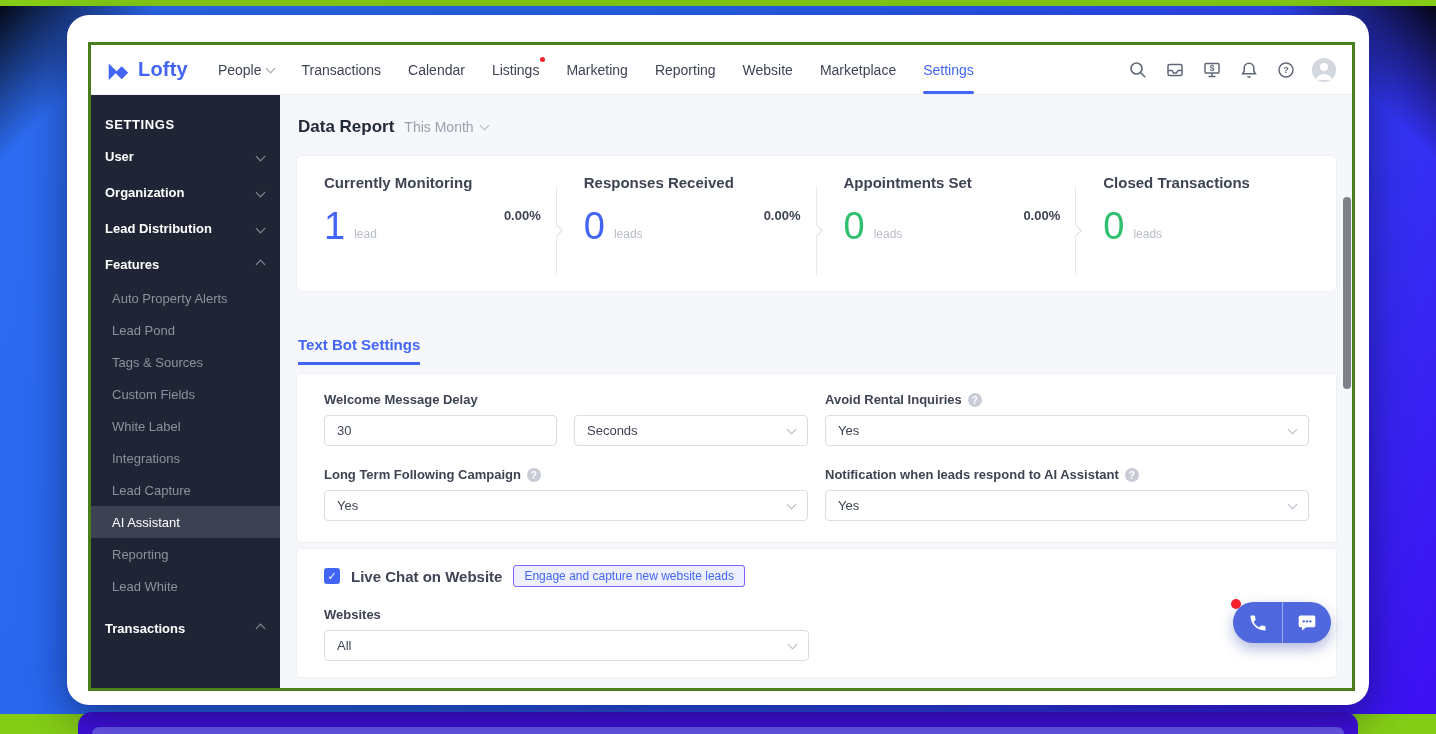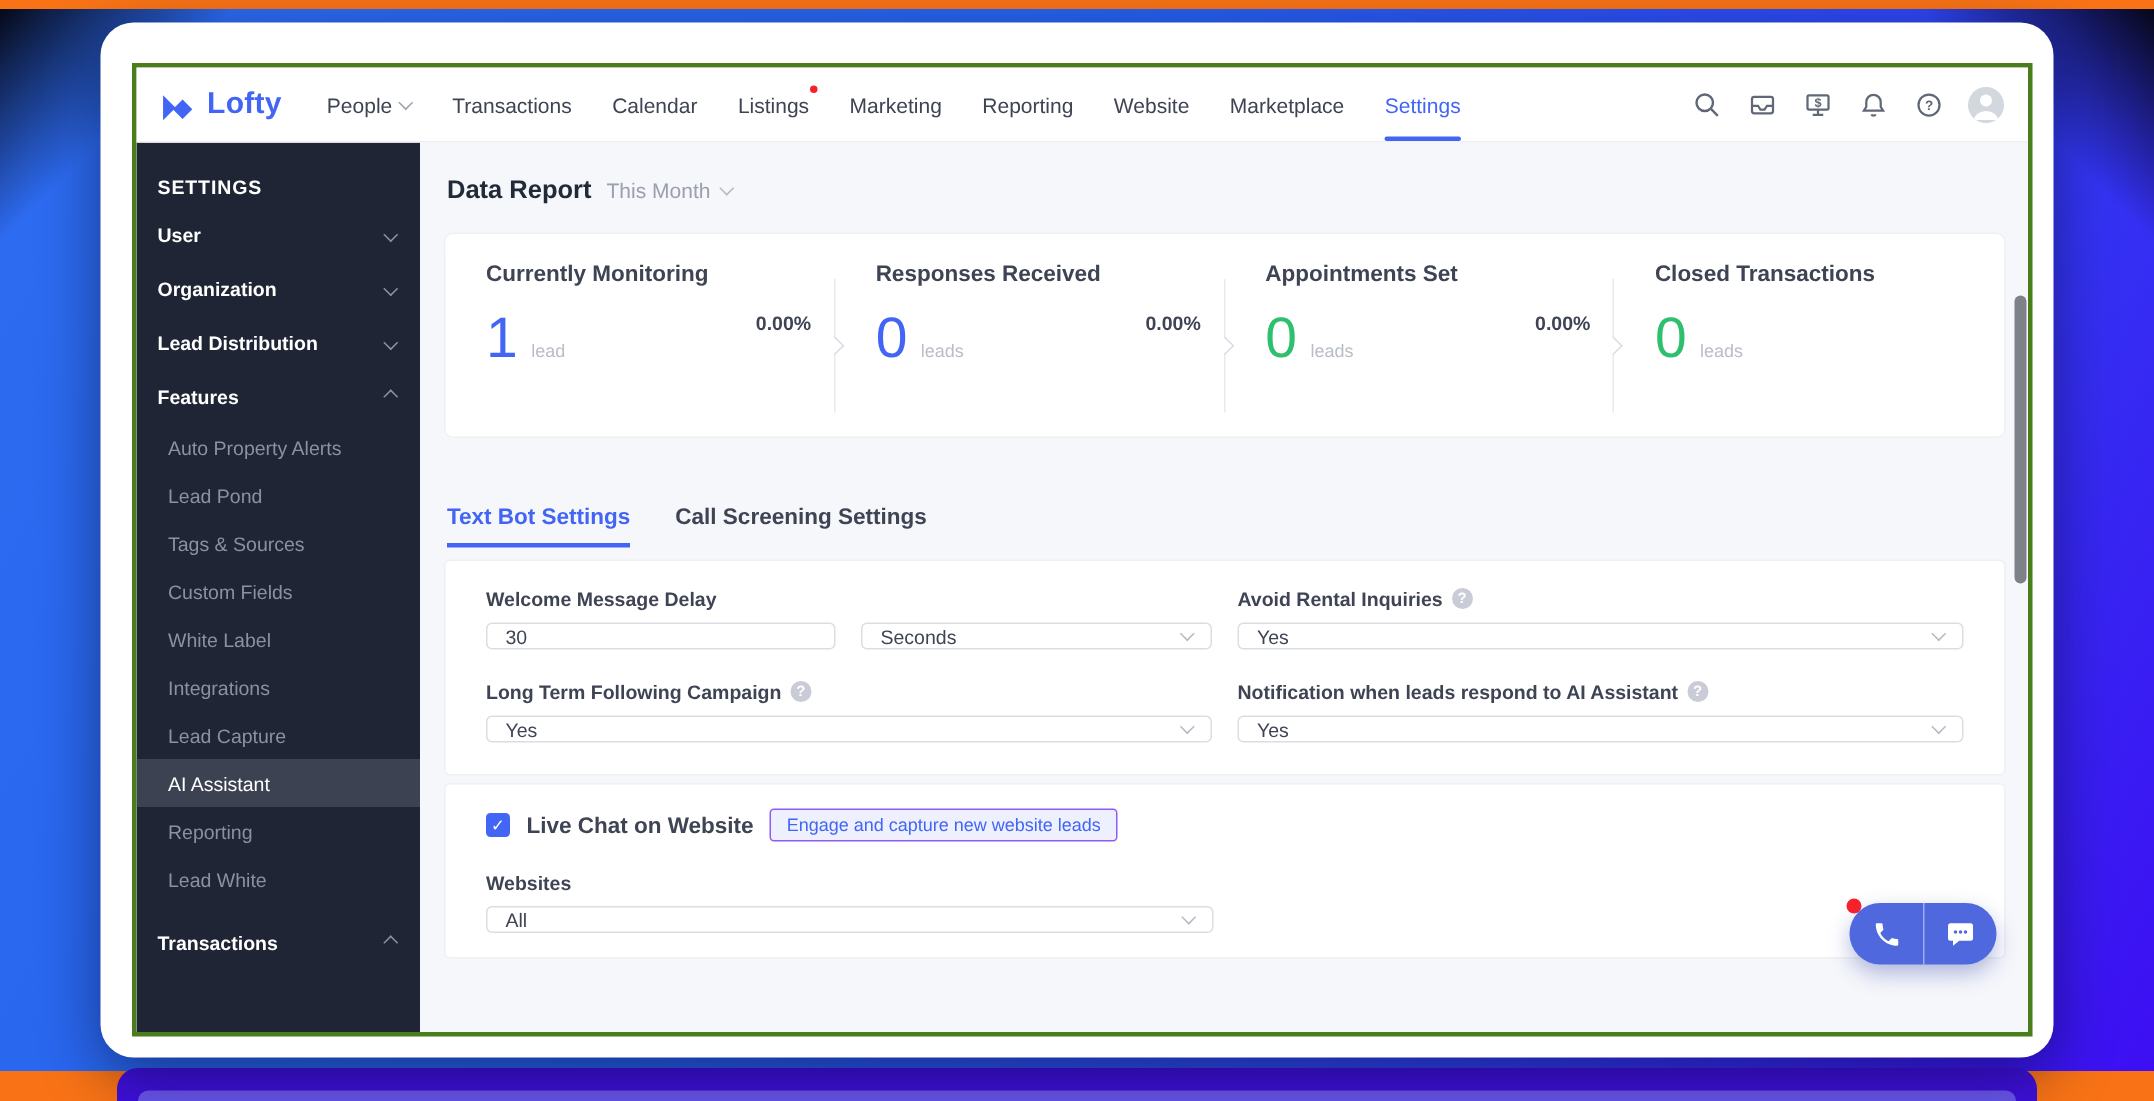--- a/index.html
+++ b/index.html
@@ -1,18 +1,18 @@
 <!DOCTYPE html>
 <html style="--accent: #4265f6; --green: #2ec06f; --app_border: #4a7d1b; --fab_bg: #5068de; --badge_bg: #eef1fd;"><head>
 <meta charset="utf-8">
 <style>
   * { margin:0; padding:0; box-sizing:border-box; }
   html,body { width:1436px; height:734px; }
   body { font-family:"Liberation Sans", sans-serif; background:#000; overflow:hidden; }
-  .stage { position:relative; width:1436px; height:734px; background:#f97316; overflow:hidden; }
+  .stage { position:relative; width:1436px; height:734px; background:#84cc16; overflow:hidden; }
 
   
   .desktop { position:absolute; left:0; right:0; top:6px; bottom:20px;
     background:
       linear-gradient(135deg, rgba(4,4,12,.95) 0px, rgba(4,4,12,0) 110px),
       linear-gradient(225deg, rgba(4,4,12,.95) 0px, rgba(4,4,12,0) 110px),
       linear-gradient(118deg, #2e6cf1 0%, #2563ee 40%, #2f45f3 72%, #3d0ef3 100%);
   }
   .band-outer { position:absolute; left:78px; right:78px; bottom:0; height:22px; background:#3f10dc; border-radius:14px 14px 0 0; }
   .band-inner { position:absolute; left:92px; right:92px; bottom:0; height:7px; background:#6a57ee; border-radius:10px 10px 0 0; }
@@ -68,24 +68,24 @@
   .metric-divider .arrow { position:absolute; top:calc(50% - 5px); left:-4px; width:9px; height:9px; background:#fff; border-top:1.5px solid #d7dbe3; border-right:1.5px solid #d7dbe3; transform:rotate(45deg); }
 
   .tabs { display:flex; gap:30px; padding-left:2px; }
   .tab { font-size:15px; font-weight:700; color:#3e4453; padding-bottom:9px; cursor:pointer; border-bottom:3px solid transparent; }
   .tab.active { color:var(--accent); border-bottom-color:var(--accent); }
 
   .panel { background:#fff; border:1px solid #eef0f4; border-radius:4px; }
   .form-panel { margin-top:8px; padding:18px 27px 21px 27px; }
   .form-grid { display:flex; gap:17px; }
   .form-col { flex:1; min-width:0; }
-  .field-label { font-size:13px; font-weight:700; color:#3e4453; display:flex; align-items:flex-start; gap:6px; }
+  .field-label { font-size:13px; font-weight:700; color:#3e4453; display:flex; align-items:flex-end; gap:6px; }
   .help-icon { width:14px; height:14px; border-radius:50%; background:#c9ccd6; color:#fff; font-size:10px; font-weight:700; display:inline-flex; align-items:center; justify-content:center; cursor:pointer; }
   .control-row { display:flex; gap:17px; margin-top:8px; }
-  .text-input, .select { height:18px; border:1px solid #d9dde4; border-radius:4px; background:#fff; font-size:13px; color:#3e4453; display:flex; align-items:center; padding:0 12px; }
+  .text-input, .select { height:31px; border:1px solid #d9dde4; border-radius:4px; background:#fff; font-size:13px; color:#3e4453; display:flex; align-items:center; padding:0 12px; }
   .text-input { width:233px; }
   .select { flex:1; position:relative; cursor:pointer; justify-content:space-between; }
   .select .chev { color:#b6bac4; margin-top:-3px; }
   .row2 { margin-top:21px; }
 
   .chat-panel { margin-top:5px; flex:1; padding:16px 27px; }
   .chat-head { display:flex; align-items:center; gap:11px; }
   .checkbox { width:16px; height:16px; border-radius:3px; background:var(--accent); color:#fff; font-size:11px; display:flex; align-items:center; justify-content:center; cursor:pointer; }
   .chat-title { font-size:15px; font-weight:700; color:#3e4453; }
   .chat-badge { background:var(--badge_bg); border:1px solid #8b5cf6; color:var(--accent); font-size:12px; padding:3px 10px; border-radius:3px; }
@@ -281,21 +281,20 @@
               <div class="metric-label">Closed Transactions</div>
               <div class="metric-valrow">
                 <span class="metric-value" style="color: rgb(46, 192, 111);">0</span>
                 <span class="metric-unit">leads</span>
               </div>
             </div>
           </section>
 
           <div class="tabs">
             <div class="tab active">Text Bot Settings</div>
-            <div class="tab">Call Screening Settings</div>
           </div>
 
           <section class="panel form-panel">
             <div class="form-grid">
               <div class="form-col">
                 <div class="field-label">
                   <span>Welcome Message Delay</span>
                 </div>
                 <div class="control-row">
                   <div class="text-input">30</div>

